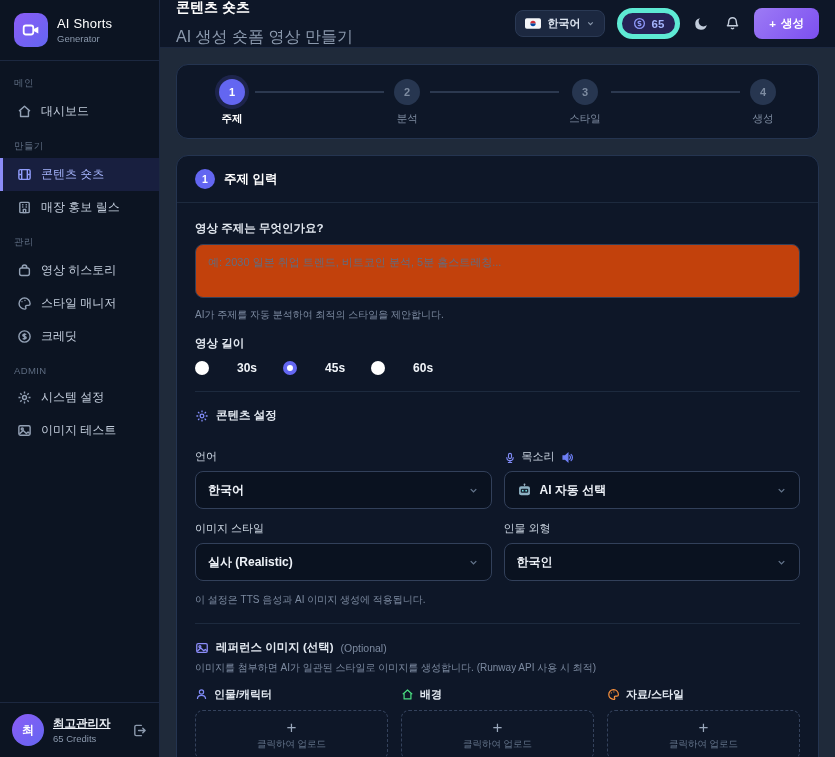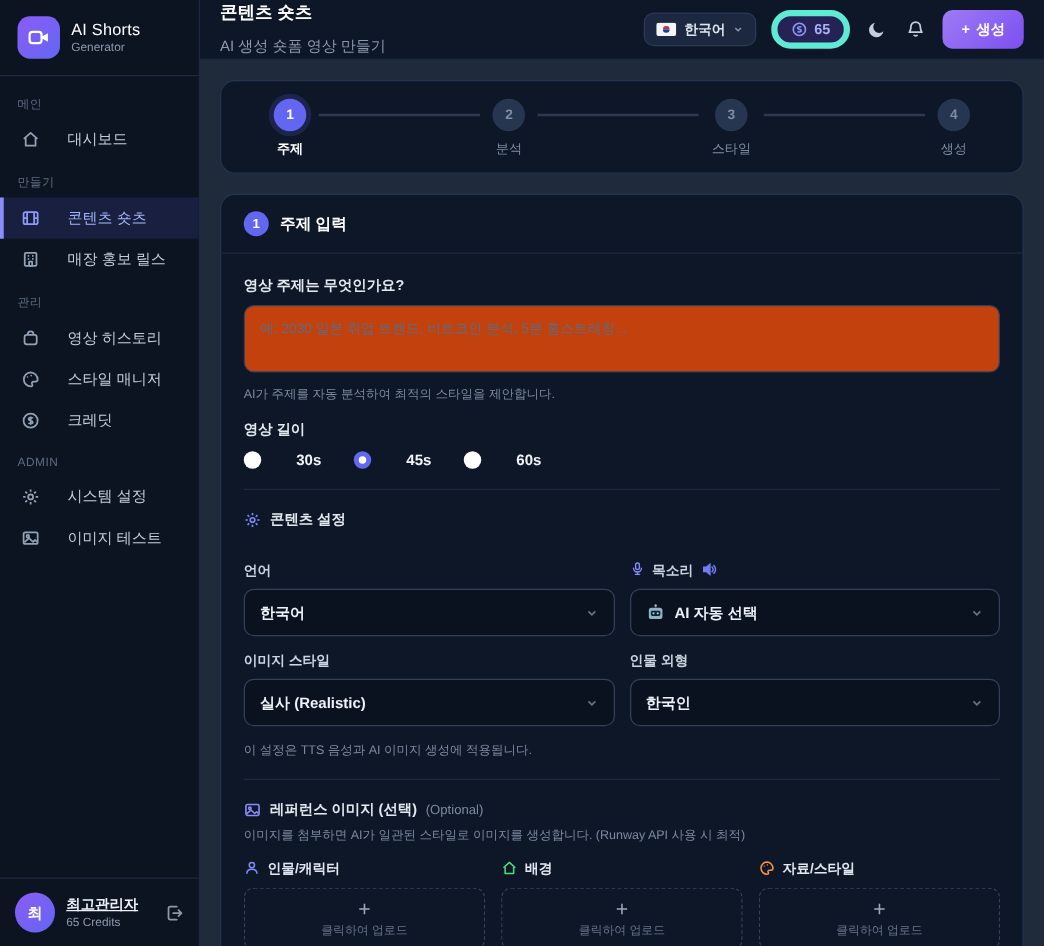--- a/index.html
+++ b/index.html
@@ -11,35 +11,35 @@
   svg { display:block; }
 
   
   .sidebar{width:160px; min-width:160px; background:#0c1422; border-right:1px solid #1c2840; display:flex; flex-direction:column;}
   .logo-row{display:flex; align-items:center; gap:9px; padding:13px 14px; border-bottom:1px solid #1c2840;}
   .logo-badge{width:34px;height:34px;border-radius:10px;background:linear-gradient(135deg,#8b5cf6,#6366f1);display:flex;align-items:center;justify-content:center;color:#fff;}
   .logo-name{font-size:13px;font-weight:normal;color:#fff;letter-spacing:.2px;}
   .logo-sub{font-size:9.5px;color:#8b99ad;margin-top:2px;}
   .nav{flex:1; padding-top:4px; overflow:hidden;}
   .nav-section-label{font-size:9.5px;color:#5d6b80;padding:12px 14px 5px;letter-spacing:.4px;}
-  .nav-item{display:flex;align-items:center;gap:22px;padding:8px 14px;color:#c3cddc;cursor:pointer;border-left:3px solid transparent;font-size:12px;}
+  .nav-item{display:flex;align-items:center;gap:9px;padding:8px 14px;color:#c3cddc;cursor:pointer;border-left:3px solid transparent;font-size:12px;}
   .nav-item .nicon{color:#93a1b5;}
   .nav-item.active{background:rgba(99,102,241,.14);border-left-color:#8b8cf8;color:#a5b4fc;}
   .nav-item.active .nicon{color:#8f9bfa;}
   .user-row{border-top:1px solid #1c2840;padding:11px 12px;display:flex;align-items:center;gap:9px;}
   .avatar{width:32px;height:32px;border-radius:50%;background:linear-gradient(135deg,#8b5cf6,#6366f1);color:#fff;font-size:12px;font-weight:bold;display:flex;align-items:center;justify-content:center;}
   .user-name{font-size:11.5px;font-weight:bold;color:#eef2f8;text-decoration:underline;}
   .user-credits{font-size:9.5px;color:#8b99ad;margin-top:2px;}
   .logout{margin-left:auto;color:#8b99ad;cursor:pointer;}
 
   
   .right{flex:1;display:flex;flex-direction:column;min-width:0;}
   .topbar{height:48px;background:#0e1728;border-bottom:1px solid #1c2840;display:flex;align-items:center;padding:0 16px;gap:10px;}
   .page-title{font-size:14px;font-weight:bold;color:#fff;}
-  .page-sub{font-size:12px;color:#8b99ad;margin-top:10px;}
+  .page-sub{font-size:16px;color:#8b99ad;margin-top:10px;}
   .topbar-right{margin-left:auto;display:flex;align-items:center;gap:12px;}
   .lang-chip{display:flex;align-items:center;gap:6px;background:#1c2840;border:1px solid #2a3954;border-radius:8px;padding:5px 9px;cursor:pointer;color:#dde5f0;font-size:11px;font-weight:bold;}
   .credit-pill{display:flex;align-items:center;gap:5px;background:#252355;border:5px solid #5eead4;border-radius:999px;padding:4px 11px;color:#a5b4fc;font-weight:bold;font-size:11.5px;cursor:pointer;}
   .icon-btn{color:#c3cddc;cursor:pointer;padding:2px;}
   .gen-btn{display:flex;align-items:center;gap:5px;background:linear-gradient(135deg,#9d7bf5,#7c4ff0);color:#fff;font-weight:bold;font-size:11.5px;border:none;border-radius:8px;padding:8px 15px;cursor:pointer;}
 
   .main{flex:1;overflow:auto;padding:16px;}
 
   
   .stepper-card{background:#0e1728;border:1px solid #243450;border-radius:12px;padding:14px 42px 12px;margin-bottom:16px;display:flex;align-items:flex-start;}
@@ -66,21 +66,21 @@
   .radio-opt{display:flex;align-items:center;gap:8px;cursor:pointer;}
   .radio-dot{width:14px;height:14px;border-radius:50%;background:#fff;}
   .radio-dot.checked{background:#fff;border:4px solid #6467f2;}
   .radio-label{font-size:12px;font-weight:bold;color:#f1f5f9;margin-left:20px;}
 
   .divider{height:1px;background:#1d2a3e;margin:16px 0;}
 
   .section-head{display:flex;align-items:center;gap:7px;font-size:11.5px;font-weight:bold;color:#e2e8f0;margin-bottom:26px;}
   .section-head .sicon{color:#818cf8;}
   .grid-2{display:grid;grid-template-columns:1fr 1fr;gap:12px;margin-bottom:12px;}
-  .sel-label{font-size:11px;color:#cbd5e1;font-weight:bold;margin-bottom:7px;display:flex;align-items:flex-start;gap:6px;}
+  .sel-label{font-size:11px;color:#cbd5e1;font-weight:normal;margin-bottom:7px;display:flex;align-items:flex-end;gap:6px;}
   .select{display:flex;align-items:center;background:#0a1220;border:1px solid #32405a;border-radius:8px;height:38px;padding:0 12px;cursor:pointer;gap:8px;}
   .select .sel-value{font-size:12px;font-weight:bold;color:#eef2f8;}
   .select .chev{margin-left:auto;color:#64748b;}
 
   .ref-title-row{display:flex;align-items:center;gap:7px;margin-bottom:6px;}
   .ref-title{font-size:11.5px;font-weight:bold;color:#e2e8f0;}
   .ref-optional{font-size:10.5px;color:#7c8aa0;}
   .ref-help{font-size:10px;color:#7c8aa0;margin-bottom:12px;}
   .grid-3{display:grid;grid-template-columns:1fr 1fr 1fr;gap:13px;}
   .slot-head{display:flex;align-items:center;gap:6px;font-size:11px;font-weight:bold;color:#e2e8f0;margin-bottom:8px;}

